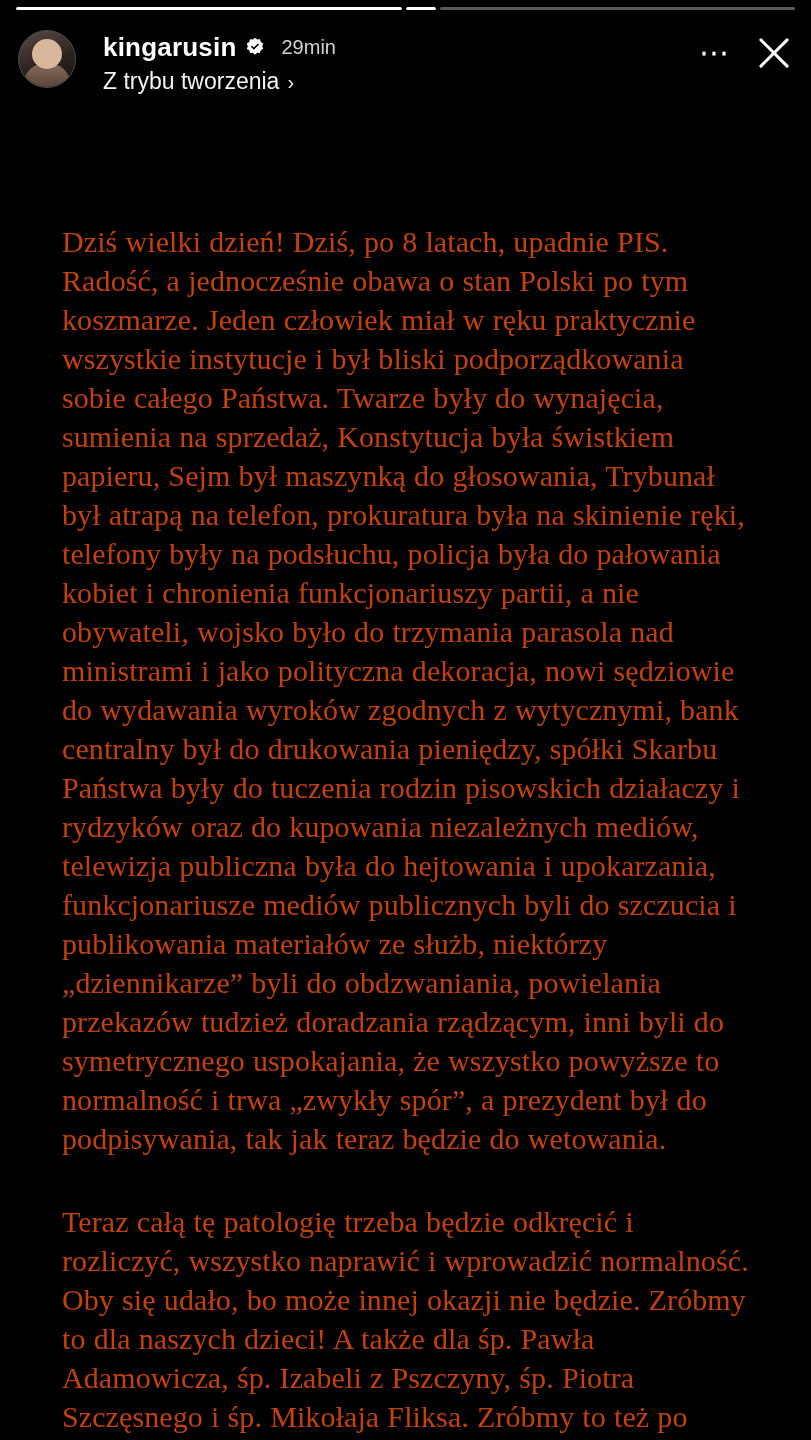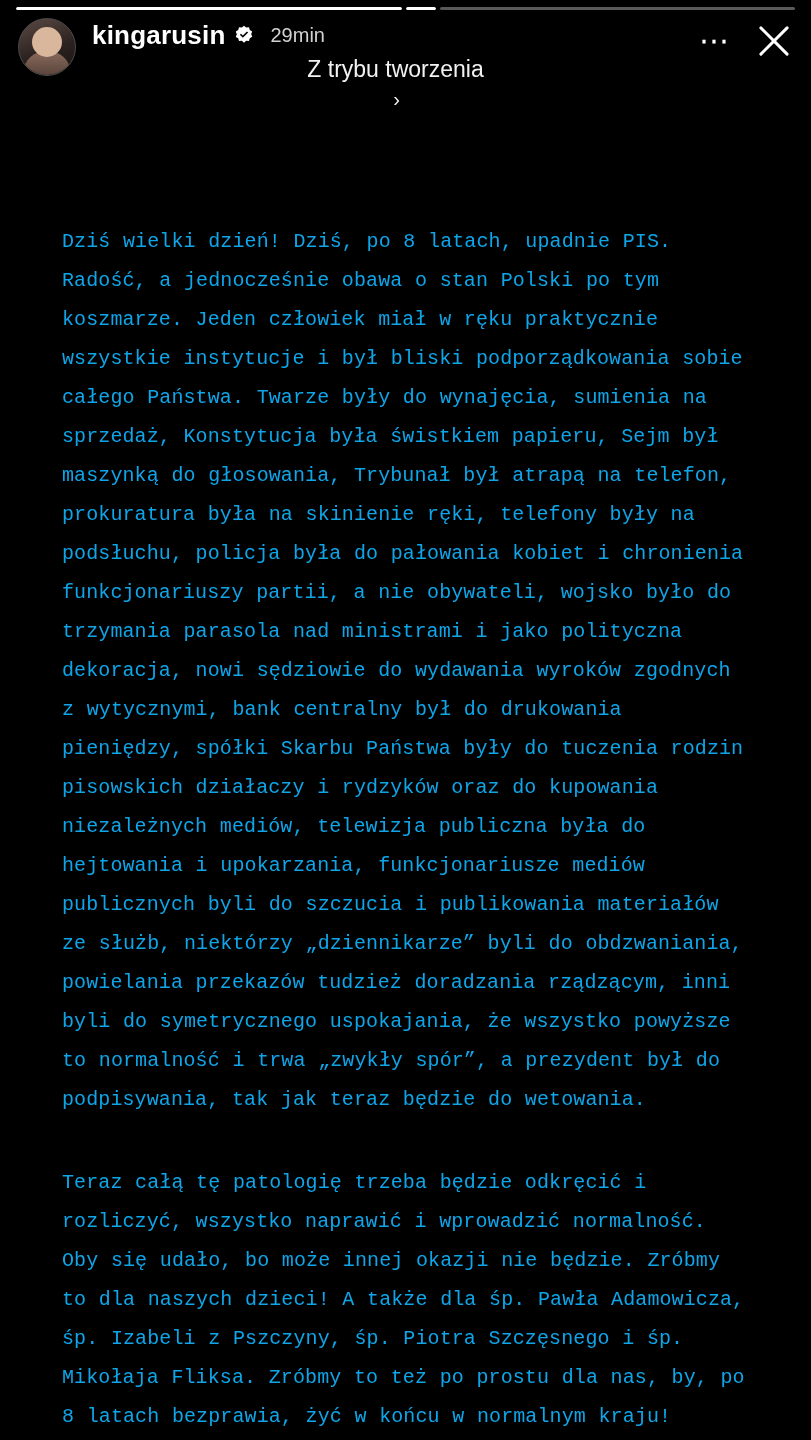--- a/index.html
+++ b/index.html
@@ -36,27 +36,28 @@
   .progress-seg .fill {
     position: absolute;
     left: 0; top: 0; bottom: 0;
     background: #ffffff;
     border-radius: 2px;
   }
 
   
   .header {
     position: absolute;
-    top: 8px;
+    top: 20px;
     left: 0;
     right: 0;
     height: 86px;
     display: flex;
     align-items: flex-start;
     padding: 8px 18px 0 18px;
+    gap: 11px;
   }
   .avatar {
     width: 58px;
     height: 58px;
     border-radius: 50%;
     flex: 0 0 auto;
     margin-top: 2px;
     background:
       radial-gradient(circle at 50% 34%, #c9a68d 0 18%, rgba(201,166,141,0) 19%),
       linear-gradient(160deg, #5c4a44 0%, #2b2220 55%, #181312 100%);
@@ -117,21 +118,20 @@
     font-size: 20px;
     color: #d2d2d2;
     font-weight: 400;
     margin-left: 7px;
   }
   .line2 {
     display: flex;
     align-items: center;
     gap: 6px;
     margin-top: 4px;
-    flex-direction: column;
   }
   .sublabel {
     font-size: 23px;
     color: #f2f2f2;
     font-weight: 400;
   }
   .chevron {
     font-size: 20px;
     color: #f2f2f2;
     line-height: 1;
@@ -168,24 +168,24 @@
   .close-icon span:nth-child(2) { transform: translate(-50%,-50%) rotate(-45deg); }
 
   
   .story-body {
     position: absolute;
     top: 222px;
     left: 62px;
     width: 690px;
   }
   .para {
-    font-family: Liberation Mono, monospace;
-    font-size: 20px;
+    font-family: Liberation Serif, serif;
+    font-size: 30px;
     line-height: 39px;
-    color: #0ea5e9;
+    color: #c2410c;
     letter-spacing: 0.1px;
     word-spacing: 0.5px;
   }
   .para + .para { margin-top: 44px; }
 </style>
 </head>
 <body>
 
 <div class="progress-row">
   <div class="progress-seg" style="flex:50 1 0;">

